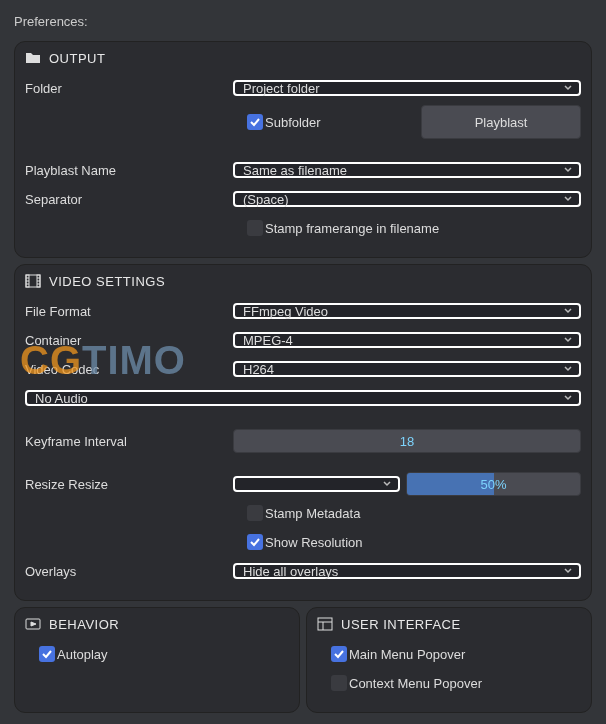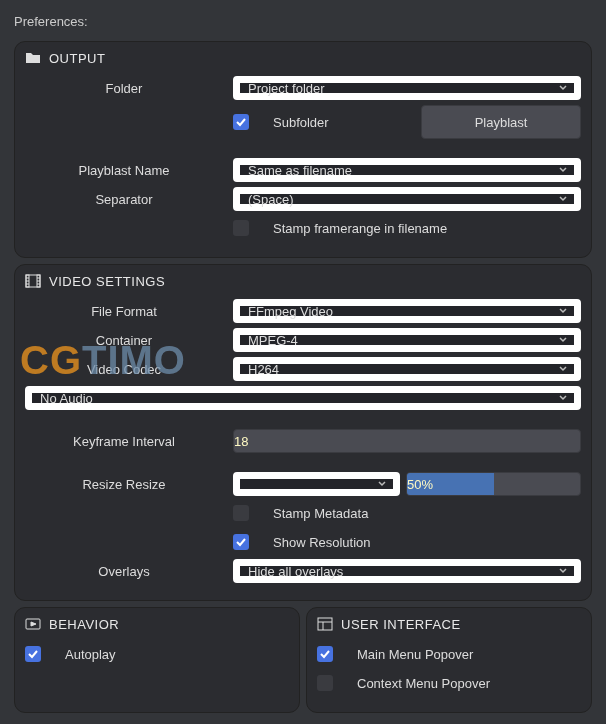--- a/index.html
+++ b/index.html
@@ -31,36 +31,36 @@
   .panel-header .icon { width: 16px; height: 16px; display:inline-flex; align-items:center; justify-content:center; }
   .panel-header .title { font-size: 13px; letter-spacing: 0.5px; }
   .row {
     display: flex;
     align-items: center;
     margin-bottom: 5px;
     min-height: 24px;
   }
   .row .label {
     width: 208px;
-    text-align: center;
+    text-align: left;
     padding-right: 10px;
     color: #ddd;
   }
   .row .controls {
     flex: 1;
     display: flex;
     gap: 6px;
     align-items: center;
   }
   .select {
     flex: 1;
     background: #232429;
-    border: 7px solid #ffffff;
+    border: 2px solid #ffffff;
     border-radius: 4px;
-    height: 24px;
+    height: 16px;
     display: flex;
     align-items: center;
     padding: 0 8px;
     color: #ddd;
     position: relative;
   }
   .select .chev {
     position: absolute;
     right: 6px;
     top: 50%;
@@ -78,22 +78,22 @@
     color: #ddd;
     padding: 16px 8px;
   }
   .numfield {
     background: #4a4b52;
     border: 1px solid #3a3b40;
     border-radius: 4px;
     height: 24px;
     display: flex;
     align-items: center;
-    justify-content: flex-start;
-    color: #fef9c3;
+    justify-content: center;
+    color: #7dd3fc;
     position: relative;
     overflow: hidden;
   }
   .numfield .fill {
     position: absolute;
     left: 0; top: 0; bottom: 0;
     background: #4772b3;
   }
   .numfield .text { position: relative; z-index: 1; }
   .checkbox {
@@ -101,21 +101,21 @@
     height: 16px;
     border-radius: 3px;
     display: inline-flex;
     align-items: center;
     justify-content: center;
     flex-shrink: 0;
   }
   .checkbox.un { background: #3a3b40; }
   .checkbox.ck { background: #4772e0; }
   .checkbox.ck svg { width: 12px; height: 12px; }
-  .checkline { display: flex; align-items: center; gap: 24px; color: #ddd; }
+  .checkline { display: flex; align-items: center; gap: 2px; color: #ddd; margin-left: 14px; }
   .spacer { height: 14px; }
   .two-col {
     display: flex;
     gap: 6px;
   }
   .two-col .panel { flex: 1; margin-bottom: 0; }
   .watermark {
     position: absolute;
     left: 8px;
     top: 338px;

